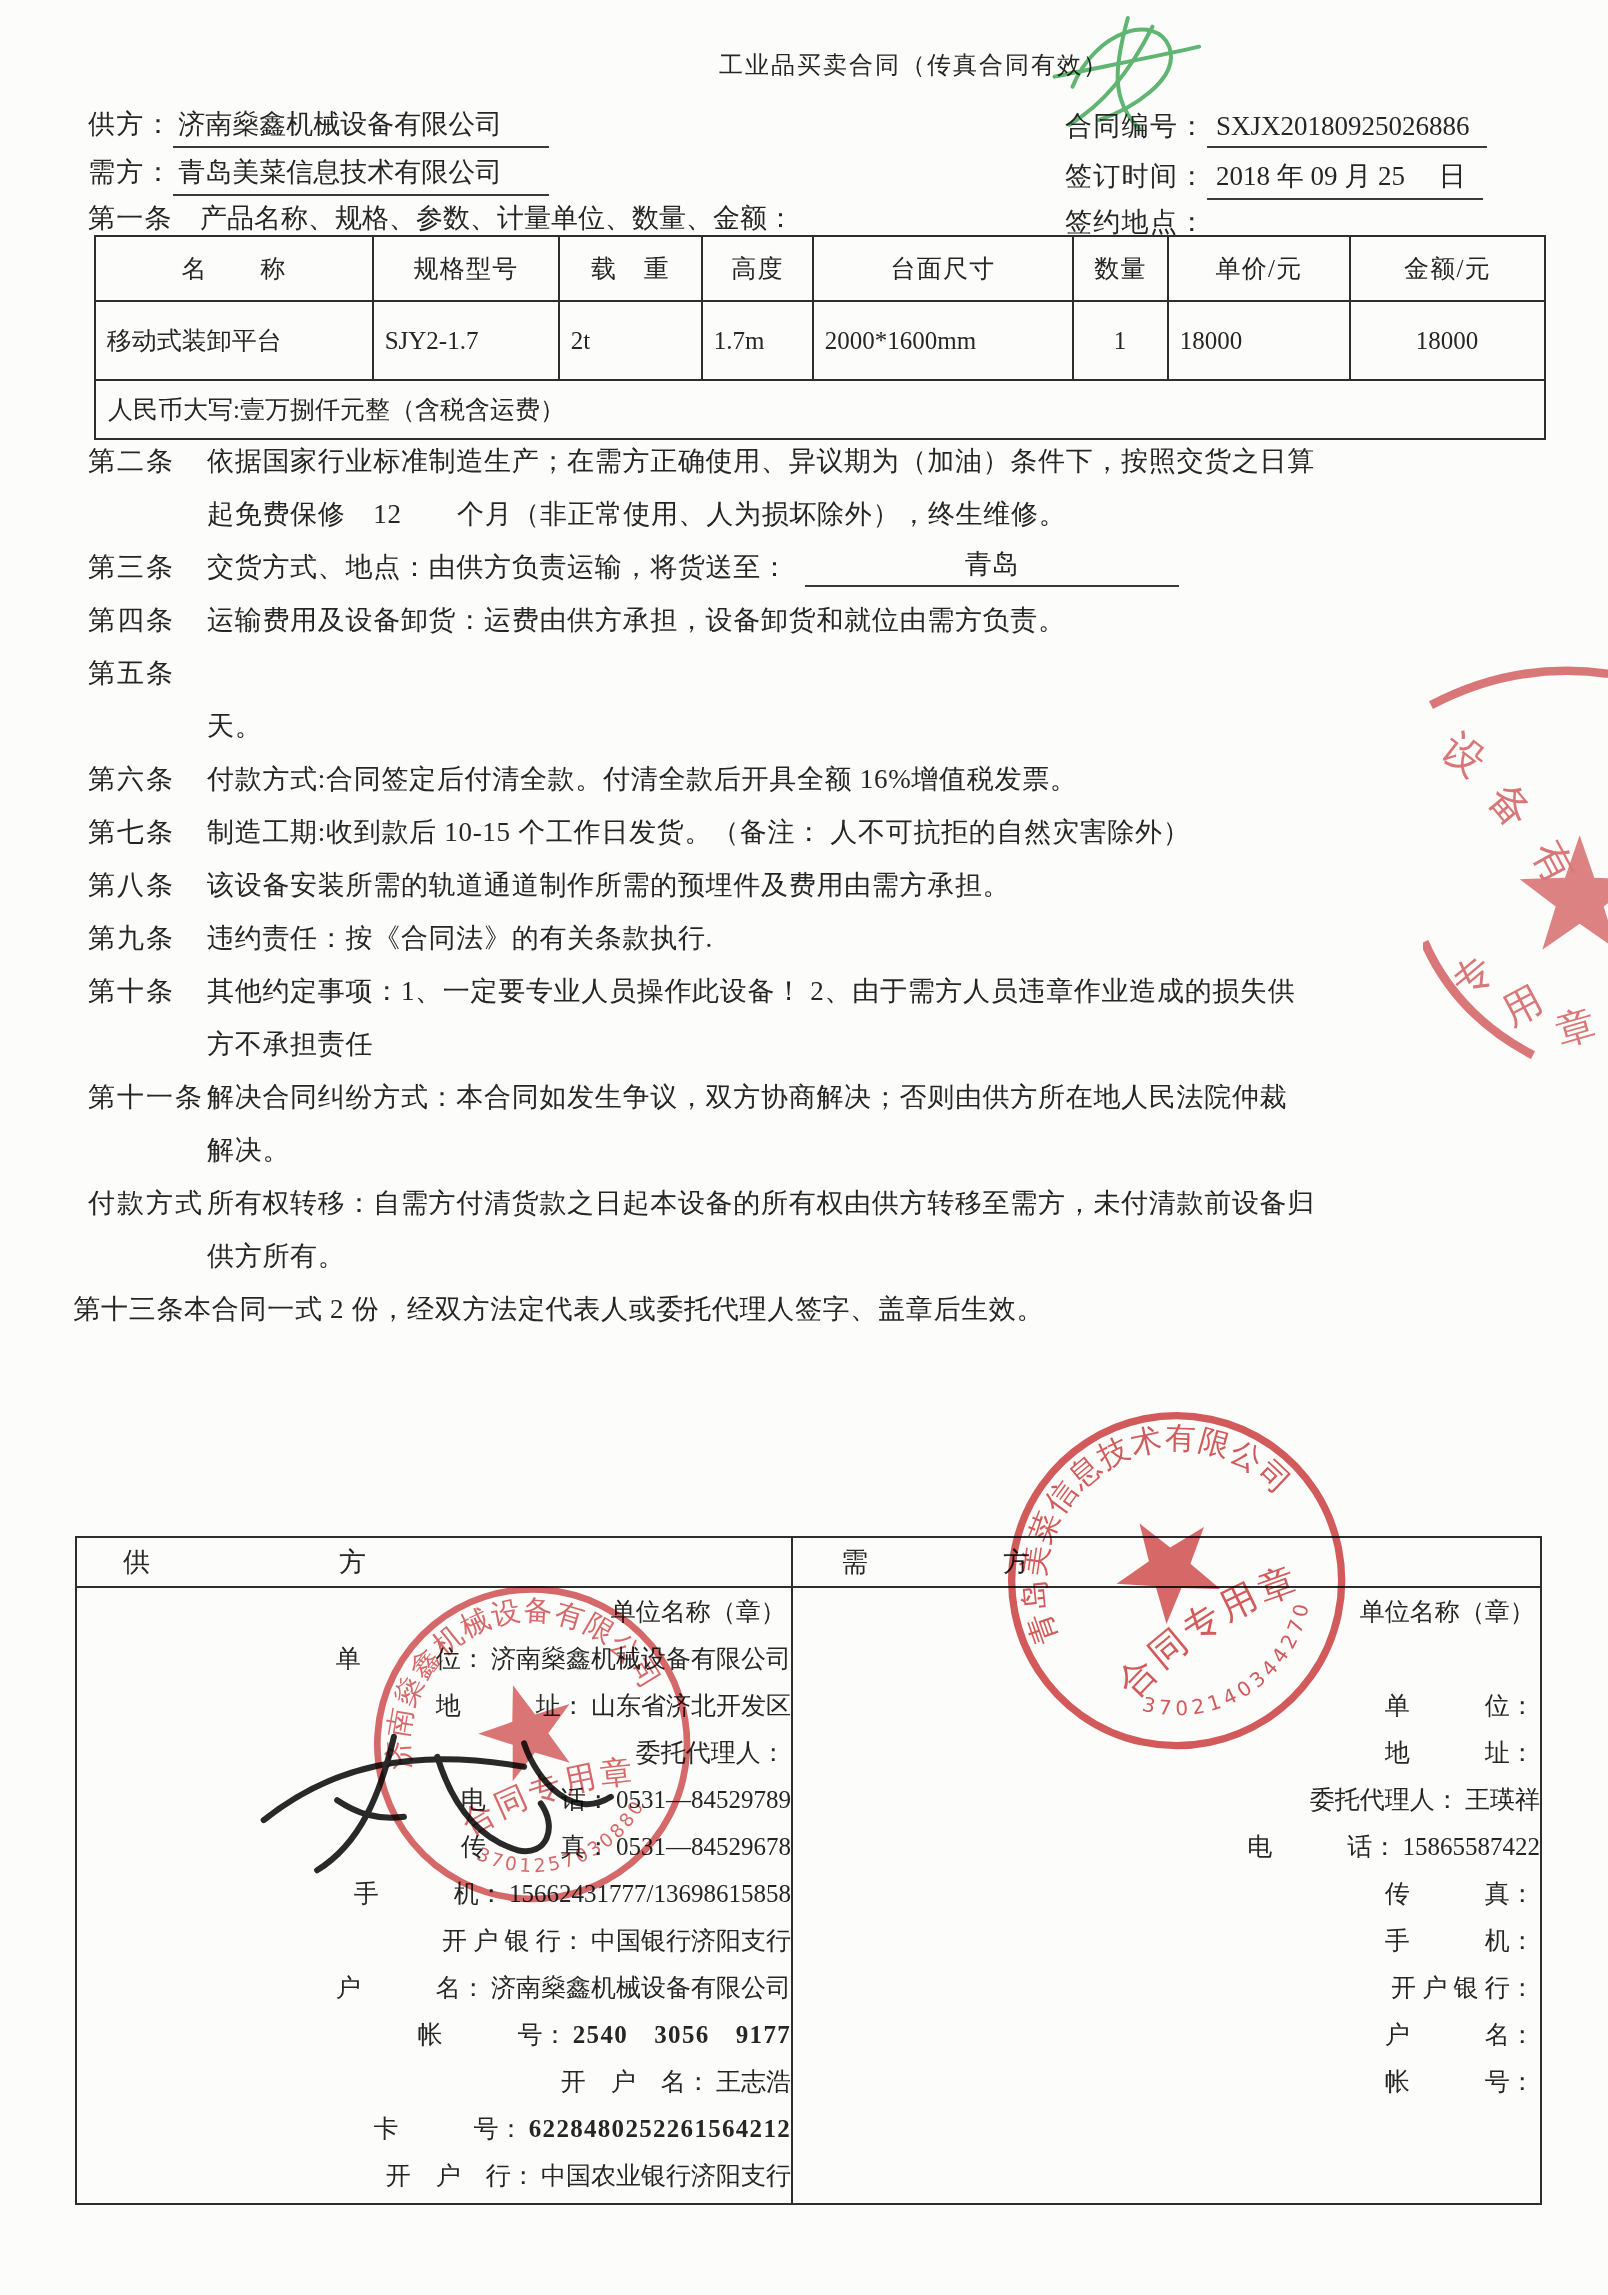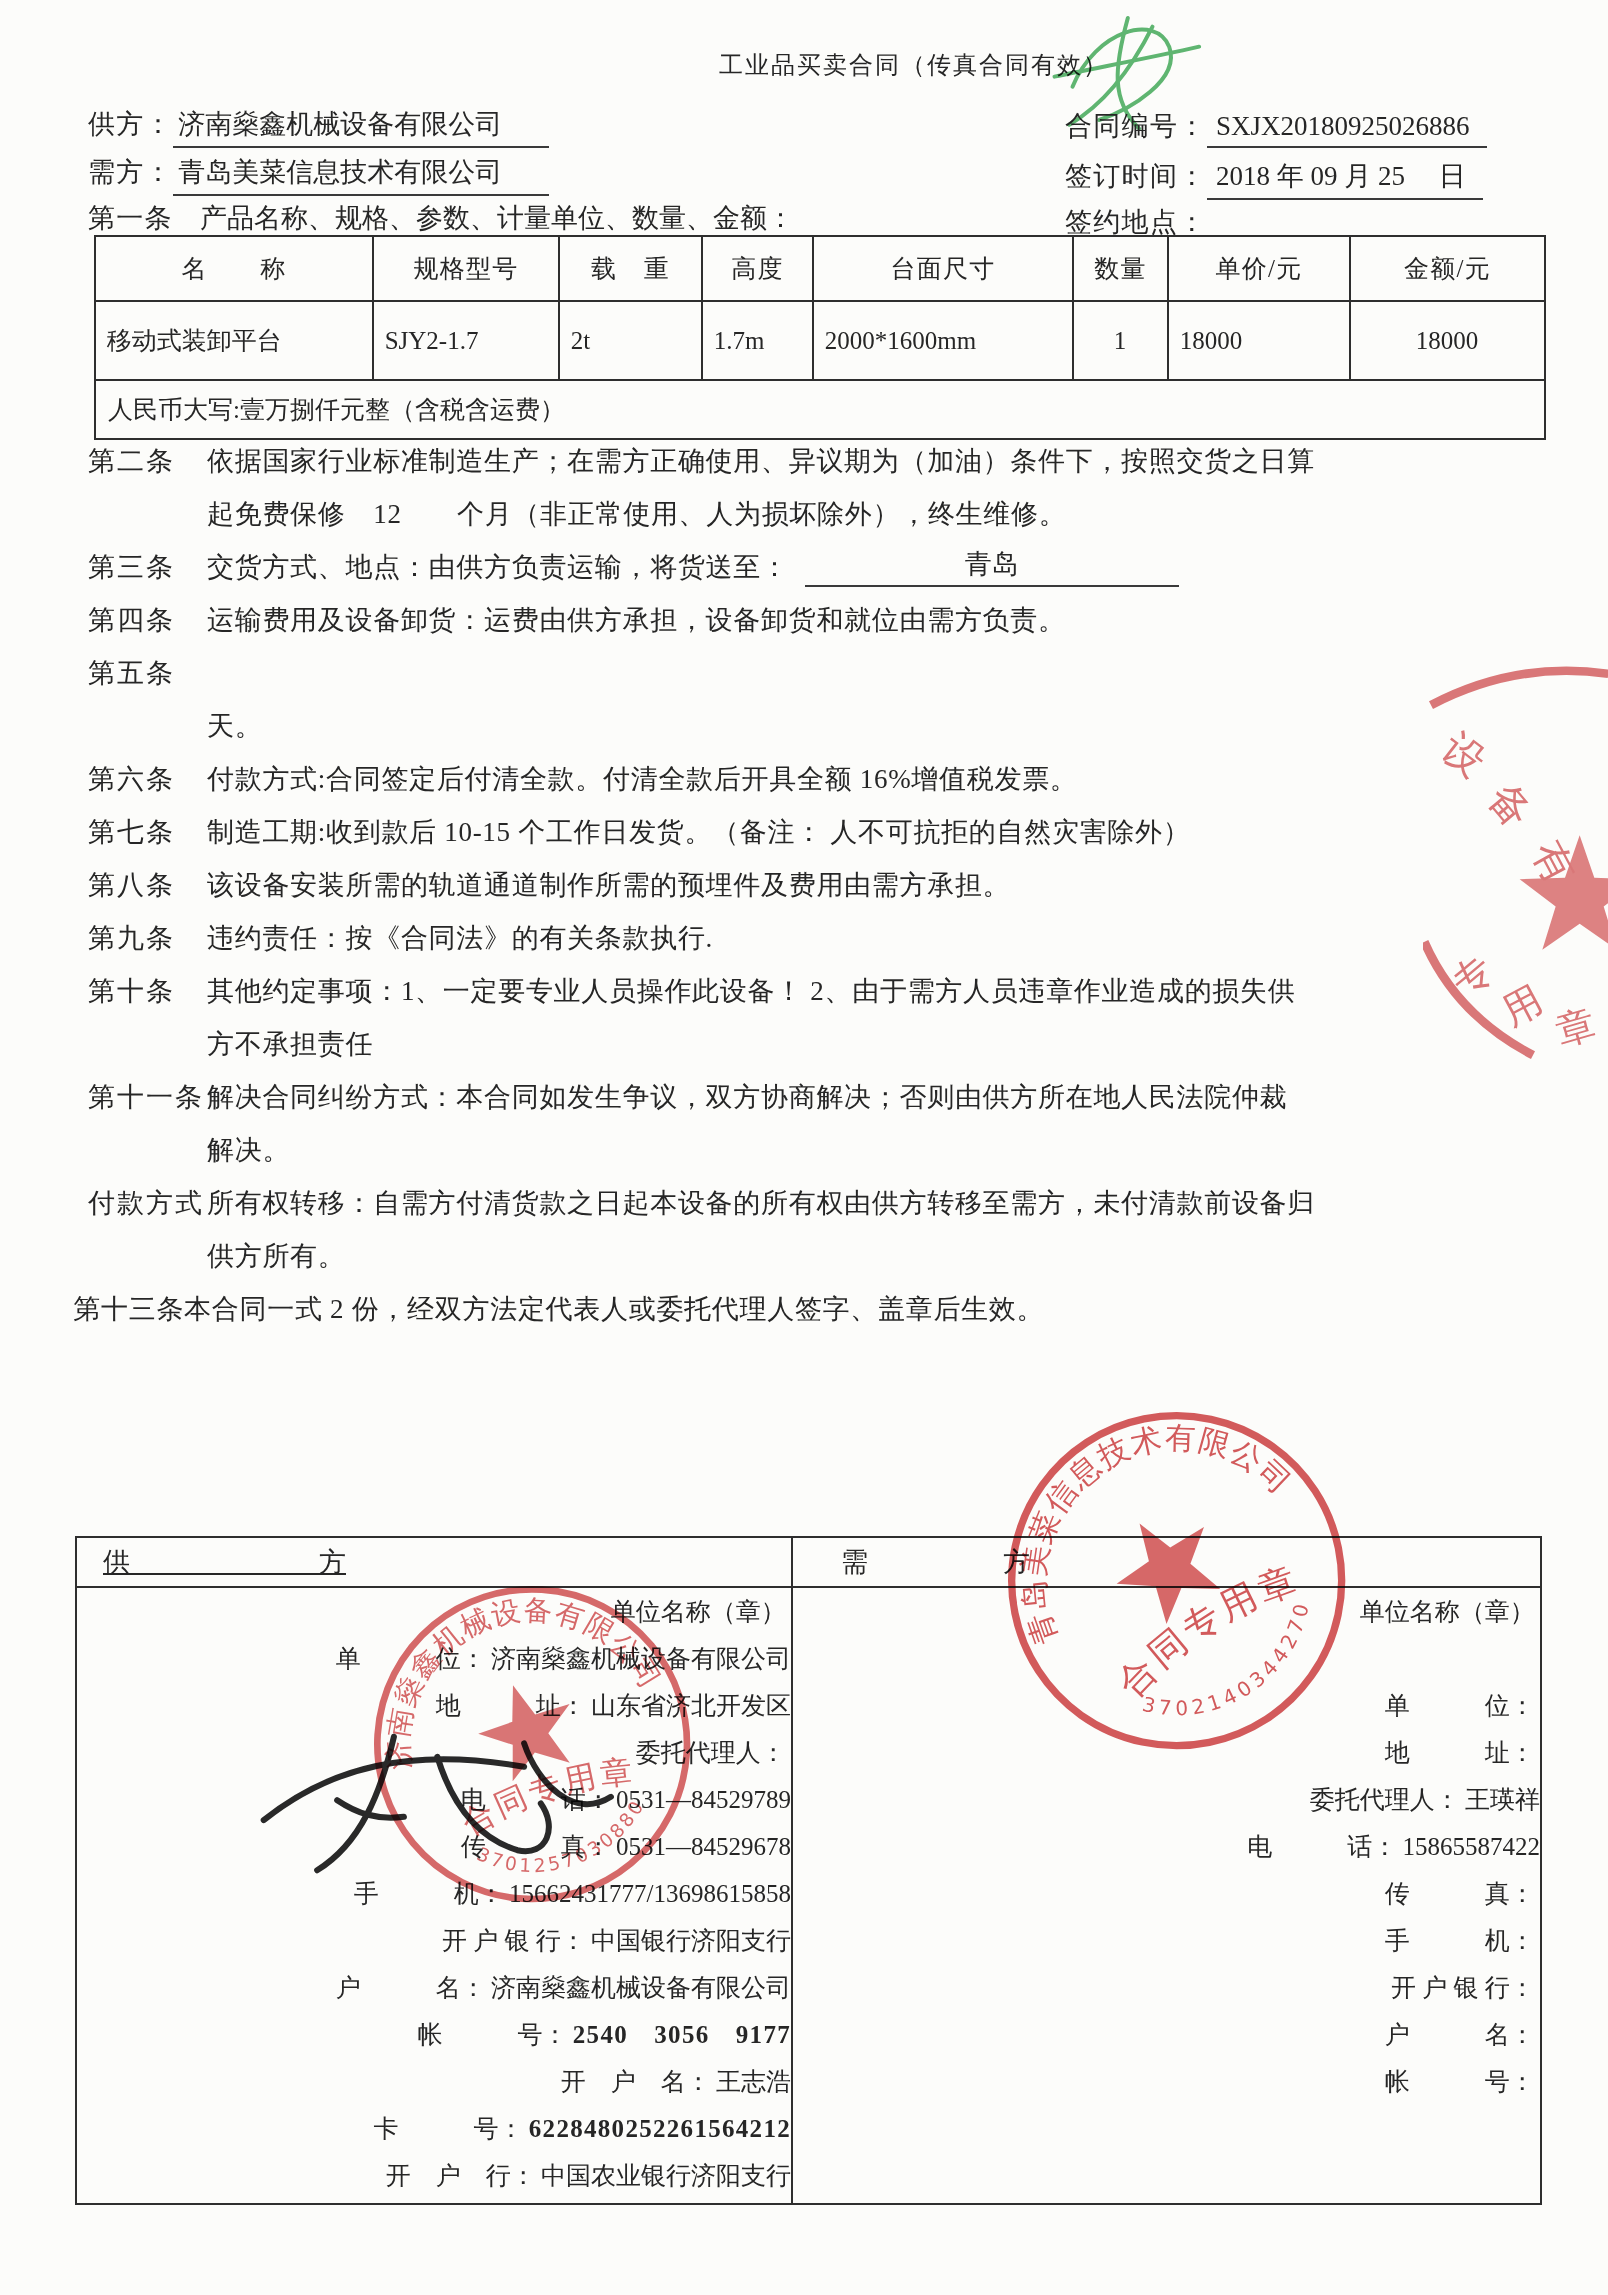--- a/index.html
+++ b/index.html
@@ -31,21 +31,21 @@
   .alabel{min-width:119px;flex:none;letter-spacing:2px;}
   .atext{letter-spacing:0.7px;}
   .ul-field{display:inline-block;width:374px;text-align:center;border-bottom:2px solid #3a3a3a;
             margin-left:16px;padding-bottom:2.7px;}
   .a13 .atext{margin-left:-14.7px;}
 
   
   .sgn{top:1536px;left:75px;width:1467px;height:669px;border:2.7px solid #2e2e2e;box-sizing:border-box;}
   .sgn-header{display:flex;height:48px;border-bottom:2px solid #2e2e2e;}
   .sgn-h-left{width:716px;border-right:2px solid #2e2e2e;box-sizing:border-box;
-              display:flex;align-items:center;padding-left:26px;font-size:27px;white-space:pre;text-decoration:underline;}
+              display:flex;align-items:center;padding-left:46px;font-size:27px;white-space:pre;}
   .sgn-h-right{flex:1;display:flex;align-items:center;padding-left:48px;font-size:27px;white-space:pre;}
   .sgn-body{display:flex;height:616px;}
   .sgn-col-left{width:716px;border-right:2px solid #2e2e2e;box-sizing:border-box;padding-left:30px;}
   .sgn-col-right{flex:1;padding-left:30px;}
   .srow{height:47px;display:flex;align-items:center;font-size:25px;white-space:pre;justify-content:flex-end;}
   .srow .v{margin-left:5.3px;}
   .srow .v.bold{font-weight:700;letter-spacing:1.3px;}
 
   
   .stamp{position:absolute;mix-blend-mode:multiply;opacity:.88;}

